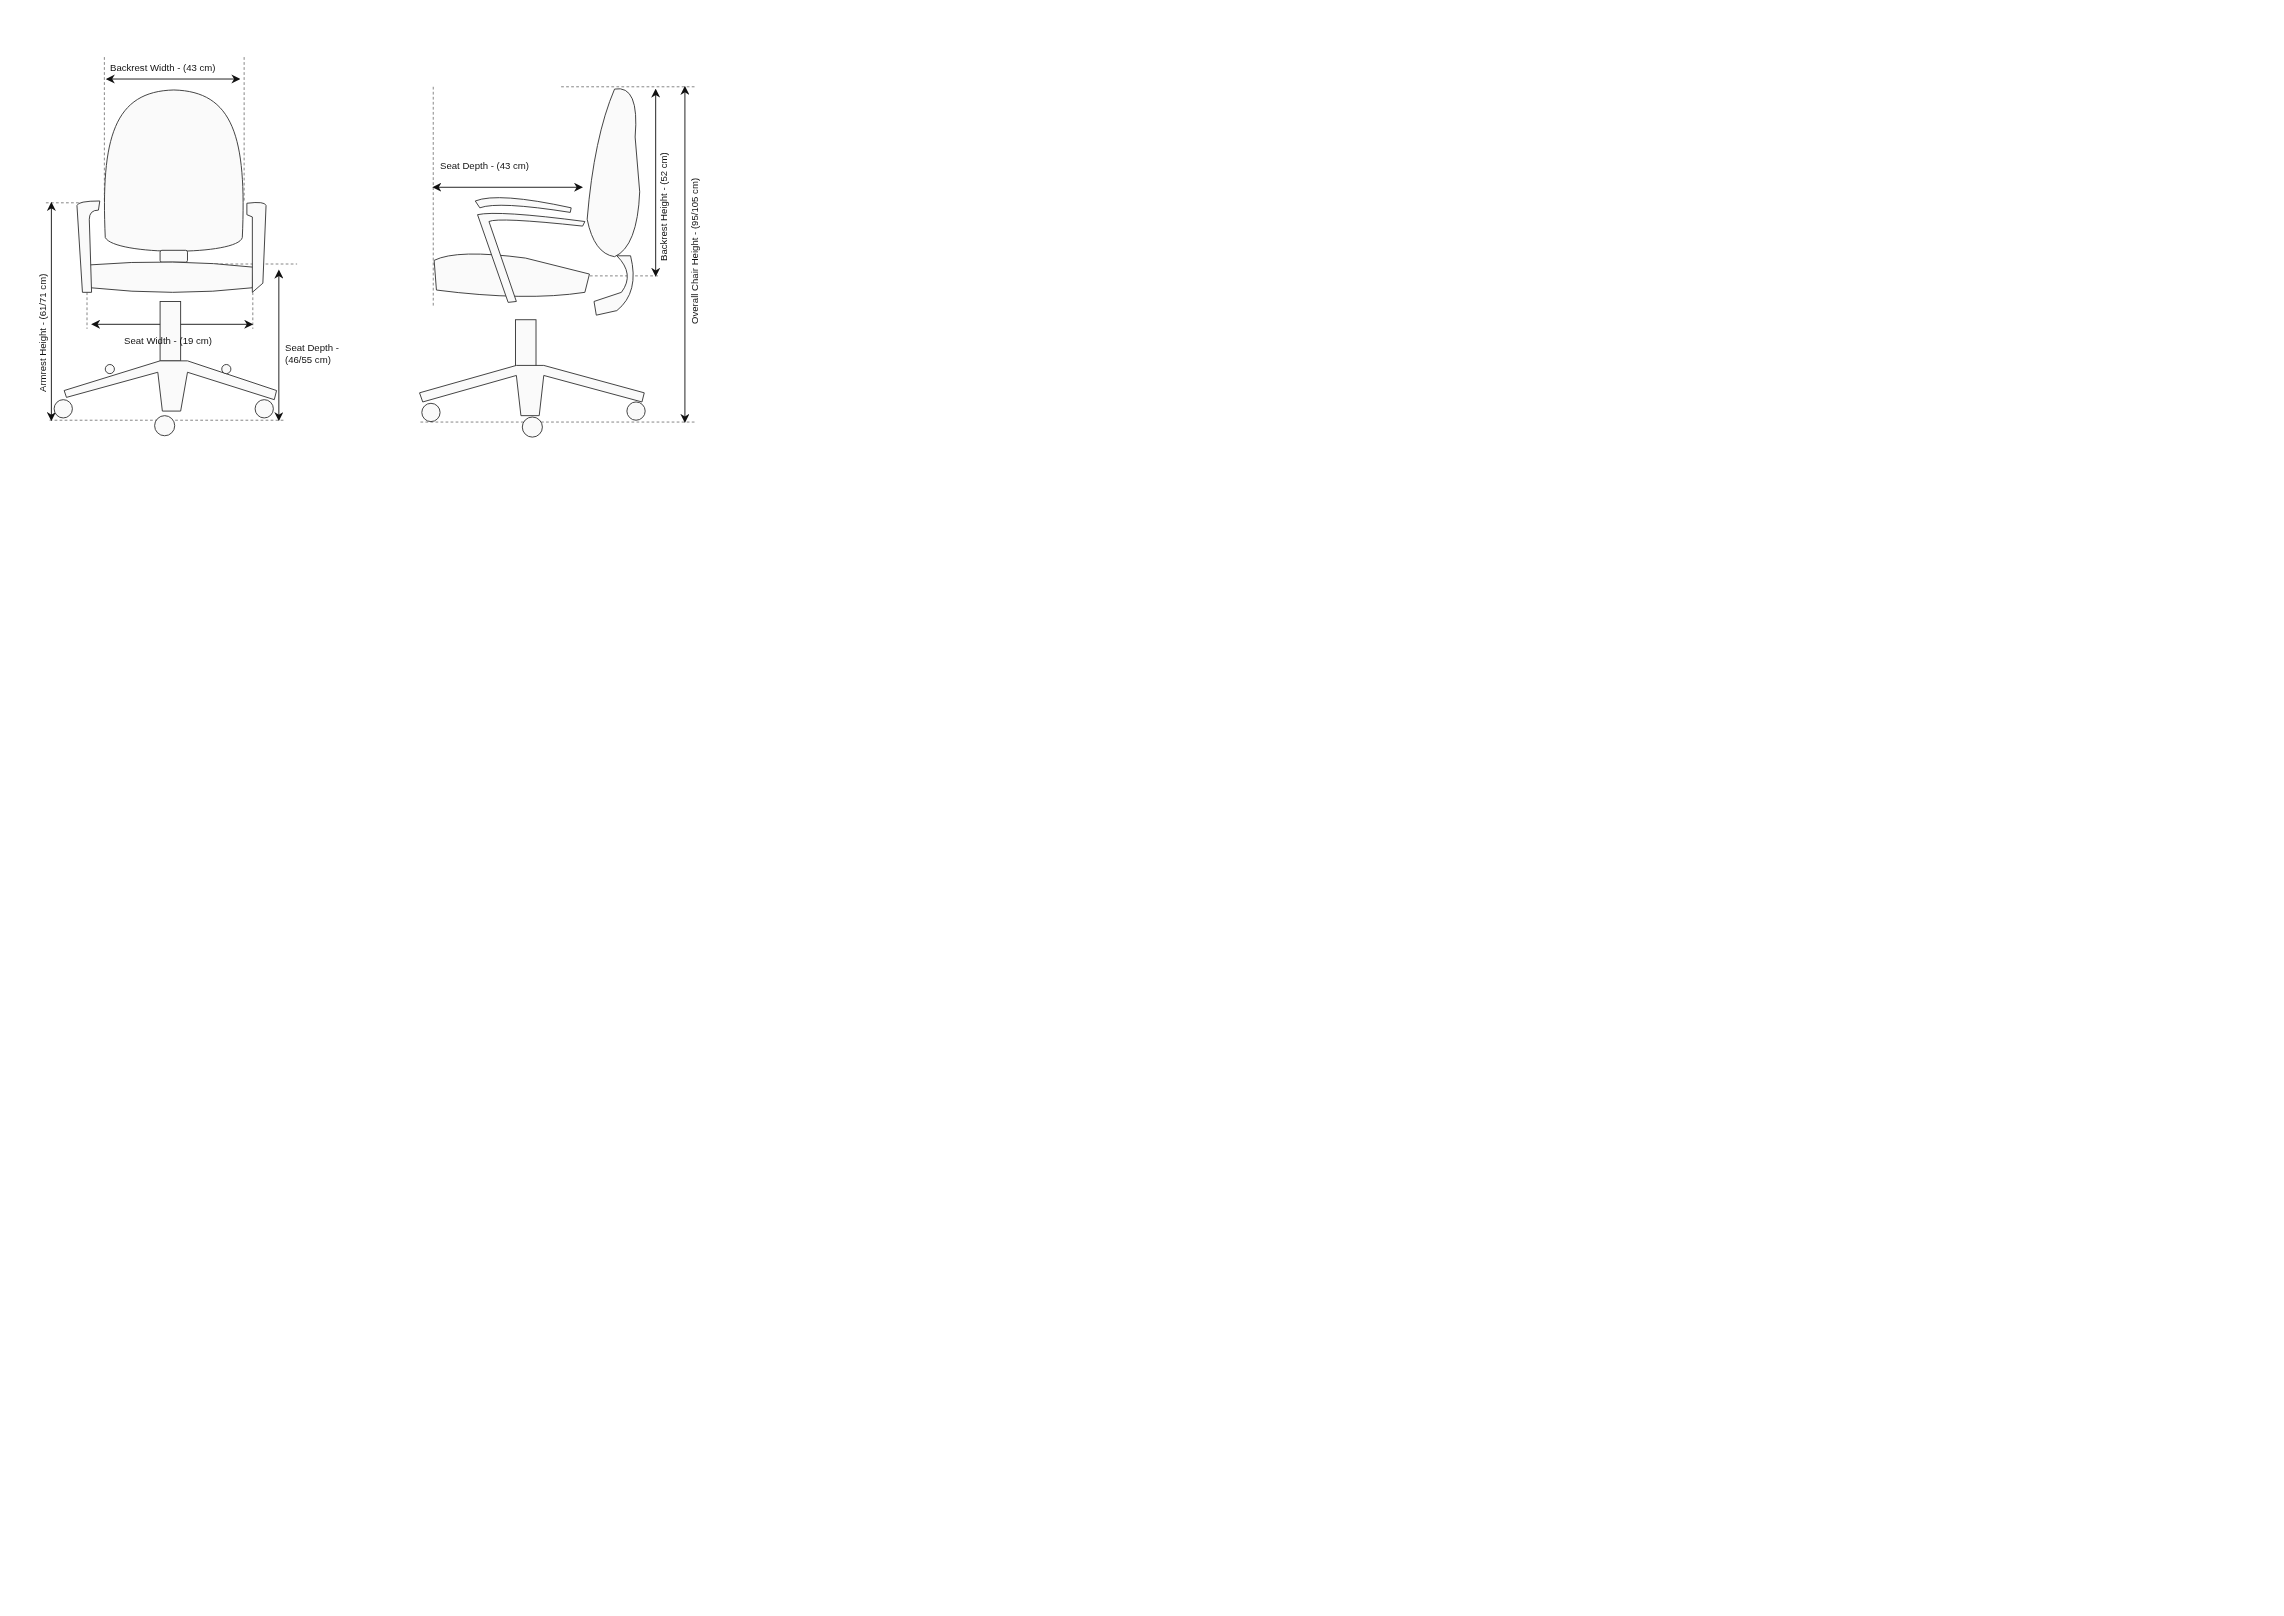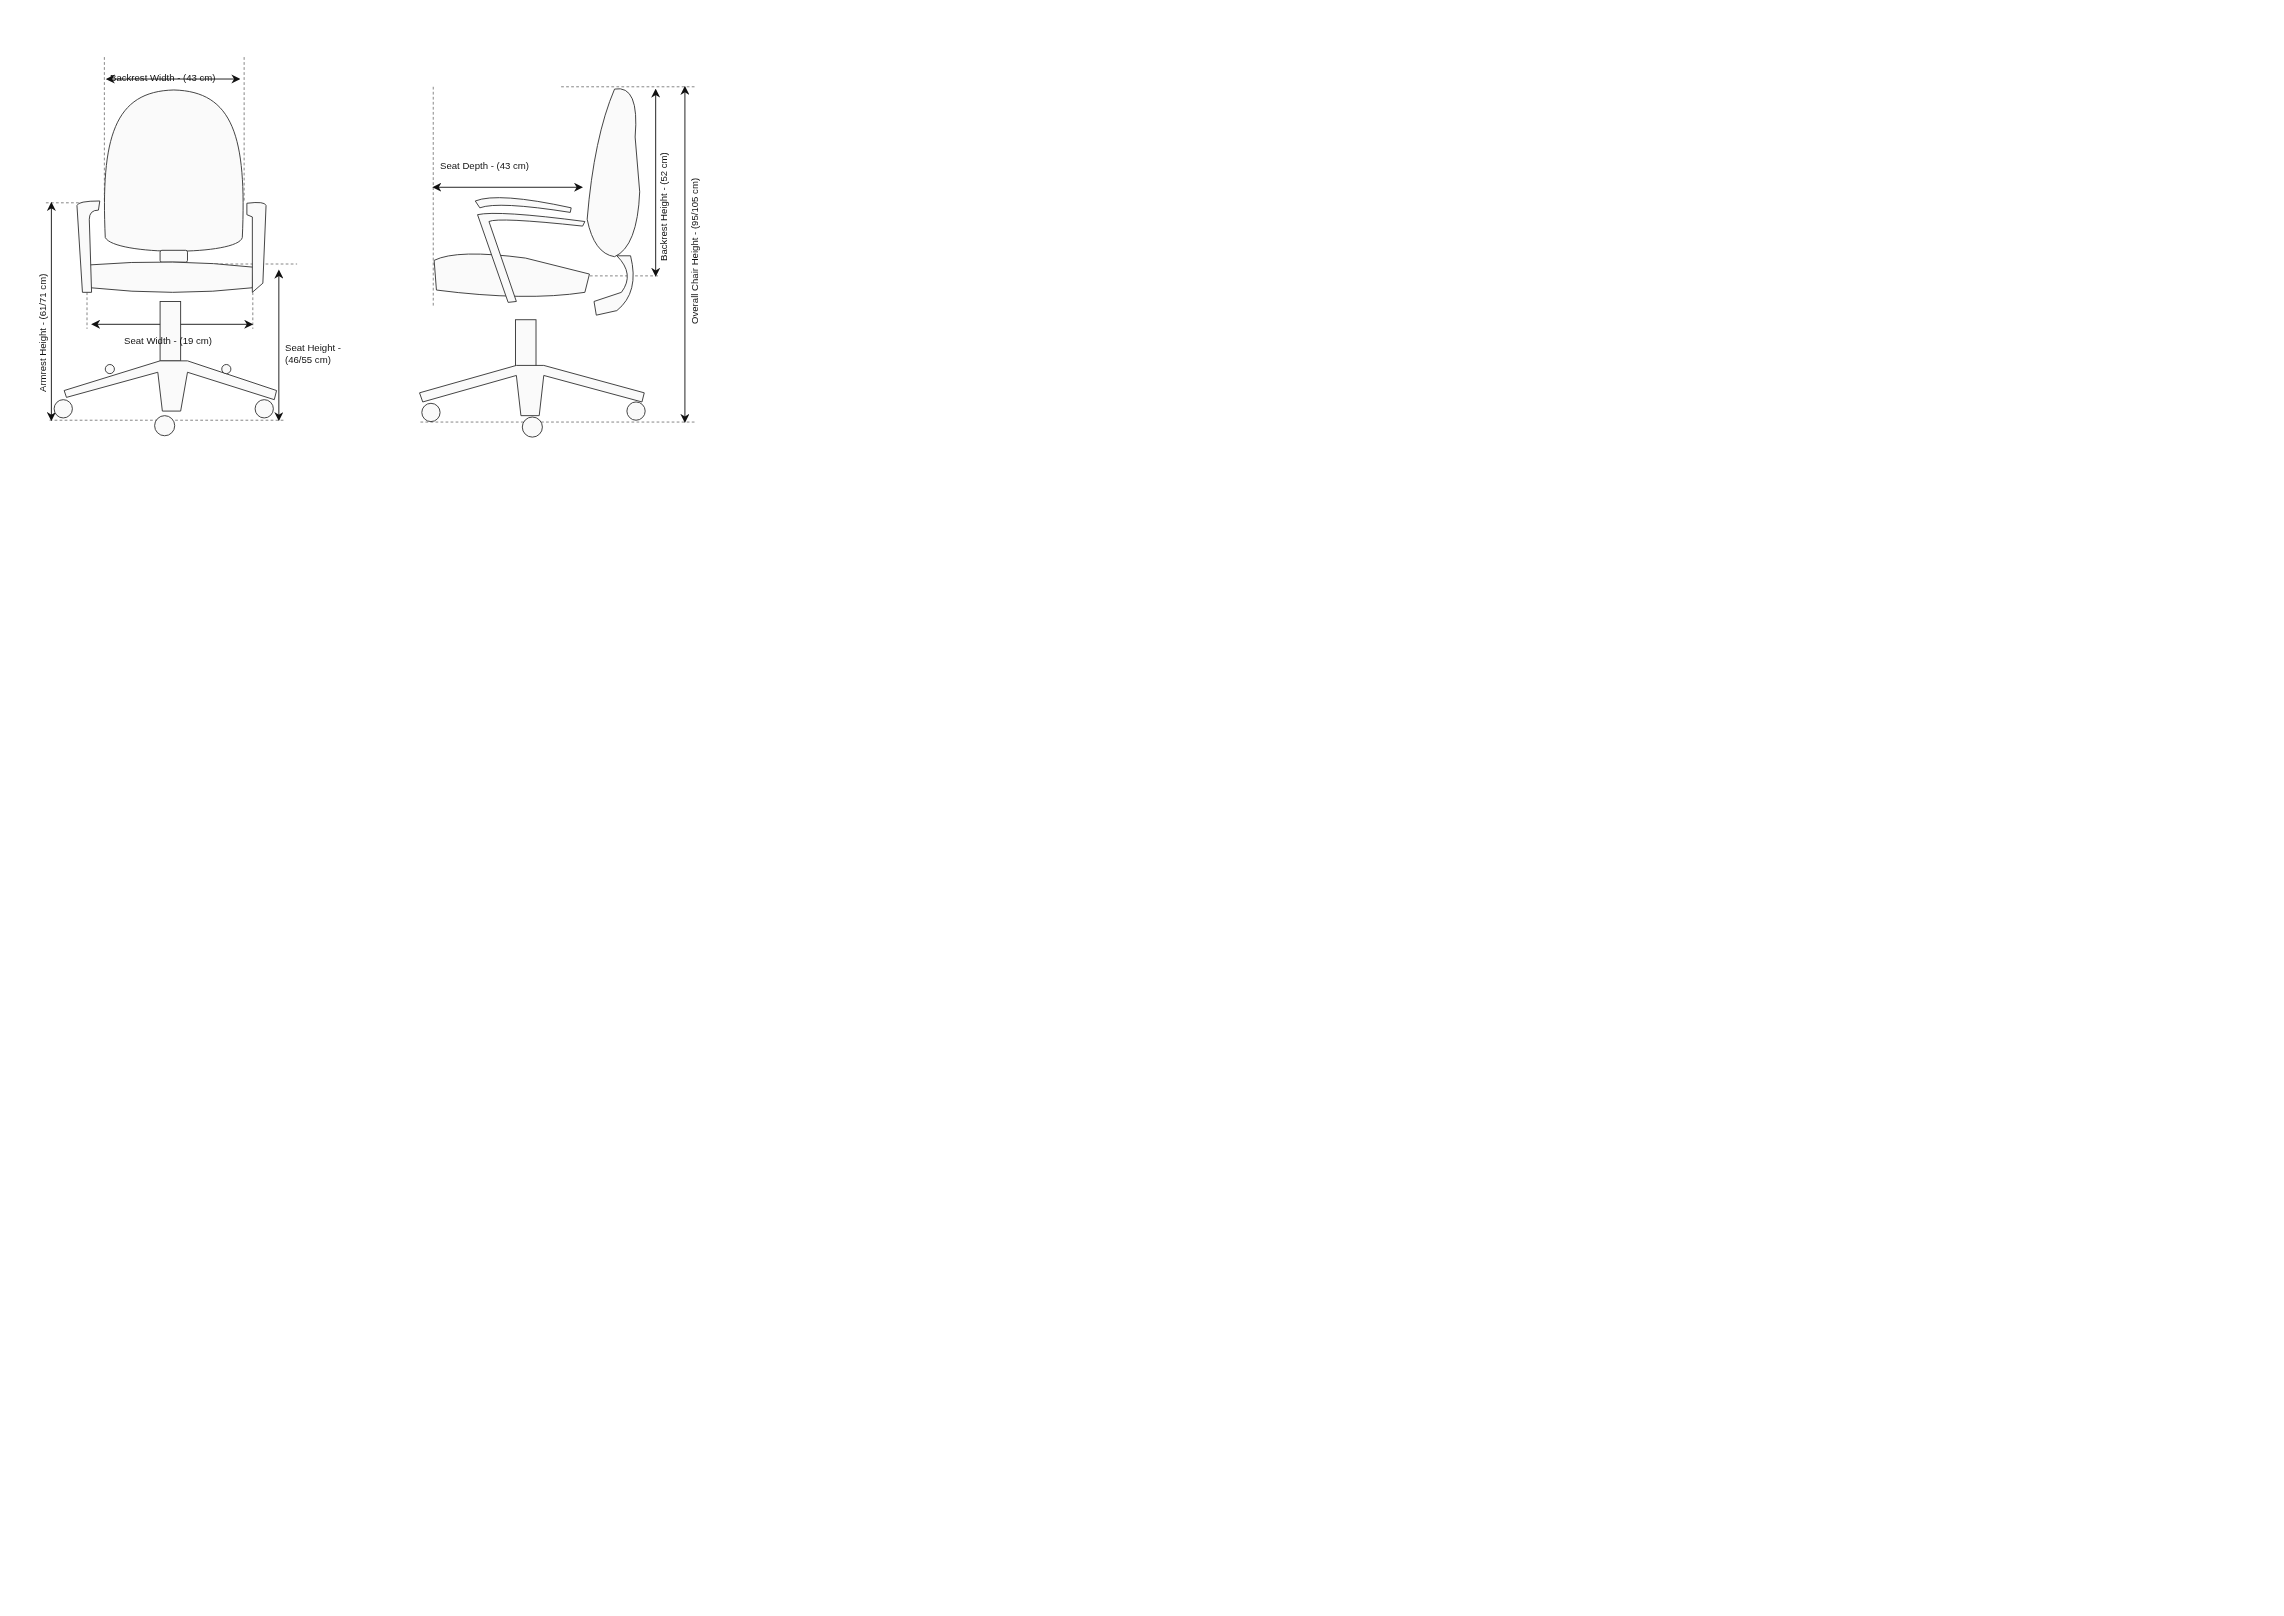--- a/index.html
+++ b/index.html
@@ -62,21 +62,21 @@
     <path d="M1045,470 Q1090,460 1280,485 L1275,495 Q1090,475 1070,485 L1130,660 L1112,662 z"></path>
     <path d="M1350,560 Q1390,600 1360,640 L1300,660 L1305,690 L1350,680 Q1400,640 1380,560 z"></path>
     <rect x="1128" y="700" width="45" height="110"></rect>
     <path d="M918,860 L1130,800 L1190,800 L1410,860 L1405,880 L1190,822 L1180,910 L1140,910 L1130,822 L925,880 z"></path>
     <circle cx="943" cy="903" r="20"></circle>
       <circle cx="1392" cy="900" r="20"></circle>
       <circle cx="1165" cy="935" r="22"></circle>
   </g>
 </svg>
 
-<div class="lbl" style="left:110px;top:72px;">Backrest Width - (43 cm)</div>
+<div class="lbl" style="left:110px;top:62px;">Backrest Width - (43 cm)</div>
 <div class="lbl" style="left:124px;top:335px;">Seat Width - (19 cm)</div>
 <div class="lbl vert" style="left:37px;top:392px;">Armrest Height  - (61/71 cm)</div>
-<div class="lbl" style="left:285px;top:342px;">Seat Height -</div>
+<div class="lbl" style="left:285px;top:342px;">Seat Depth -</div>
 <div class="lbl" style="left:285px;top:354px;text-align:center;">(46/55 cm)</div>
 <div class="lbl" style="left:440px;top:160px;">Seat Depth - (43 cm)</div>
 <div class="lbl vert" style="left:658px;top:261px;">Backrest  Height  - (52 cm)</div>
 <div class="lbl vert" style="left:689px;top:324px;">Overall Chair Height  - (95/105 cm)</div>
 
 
 </body></html>

